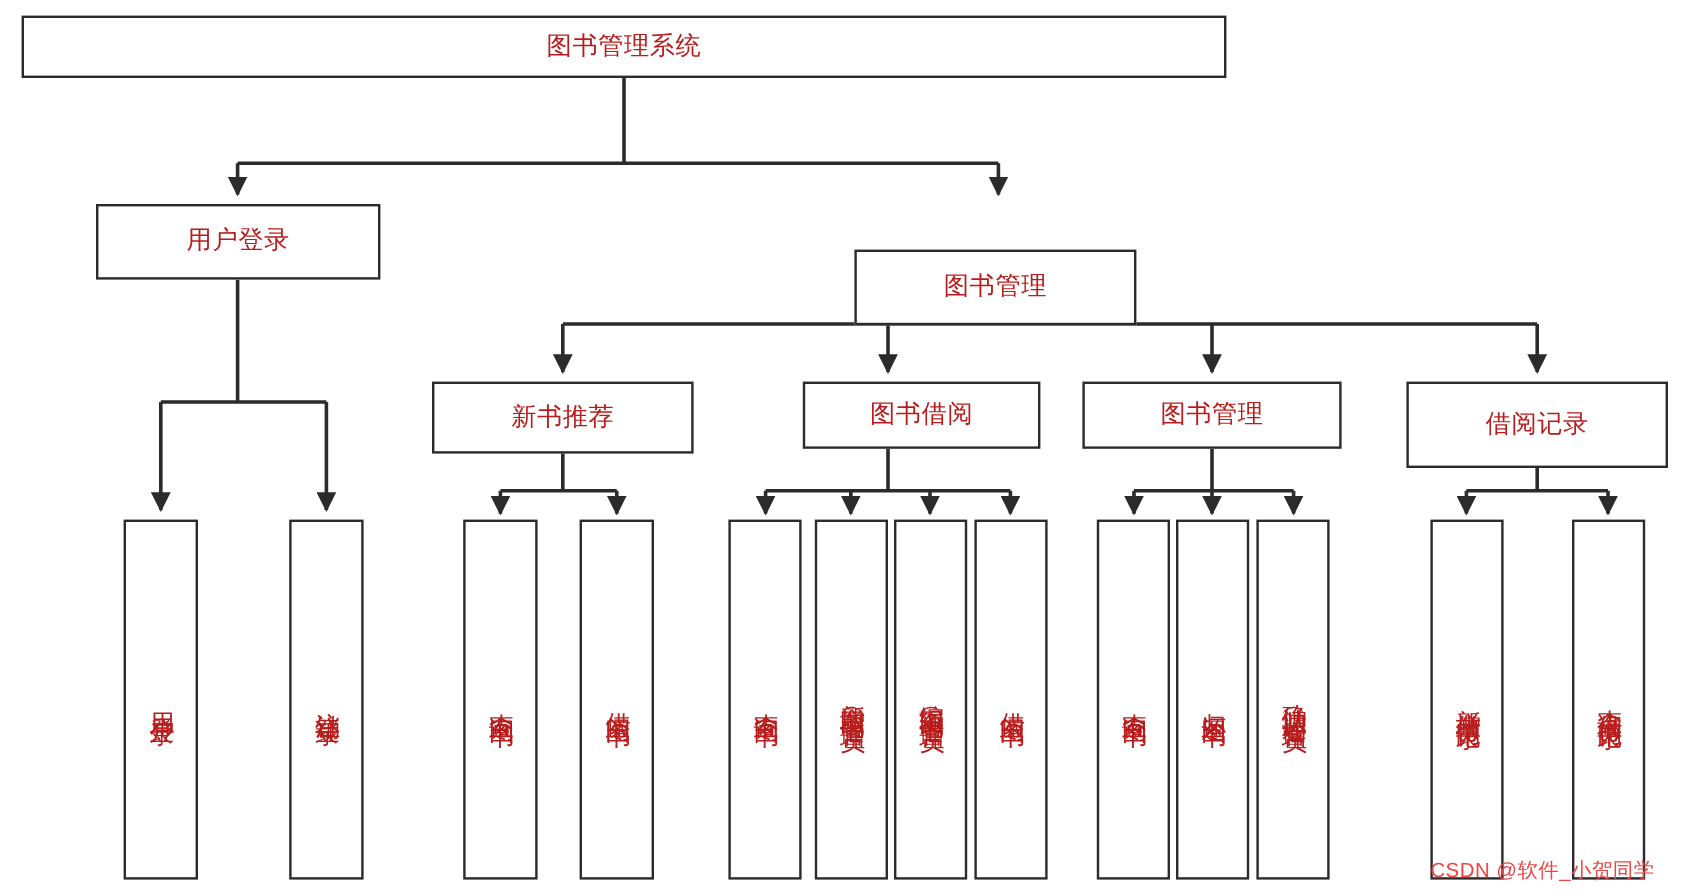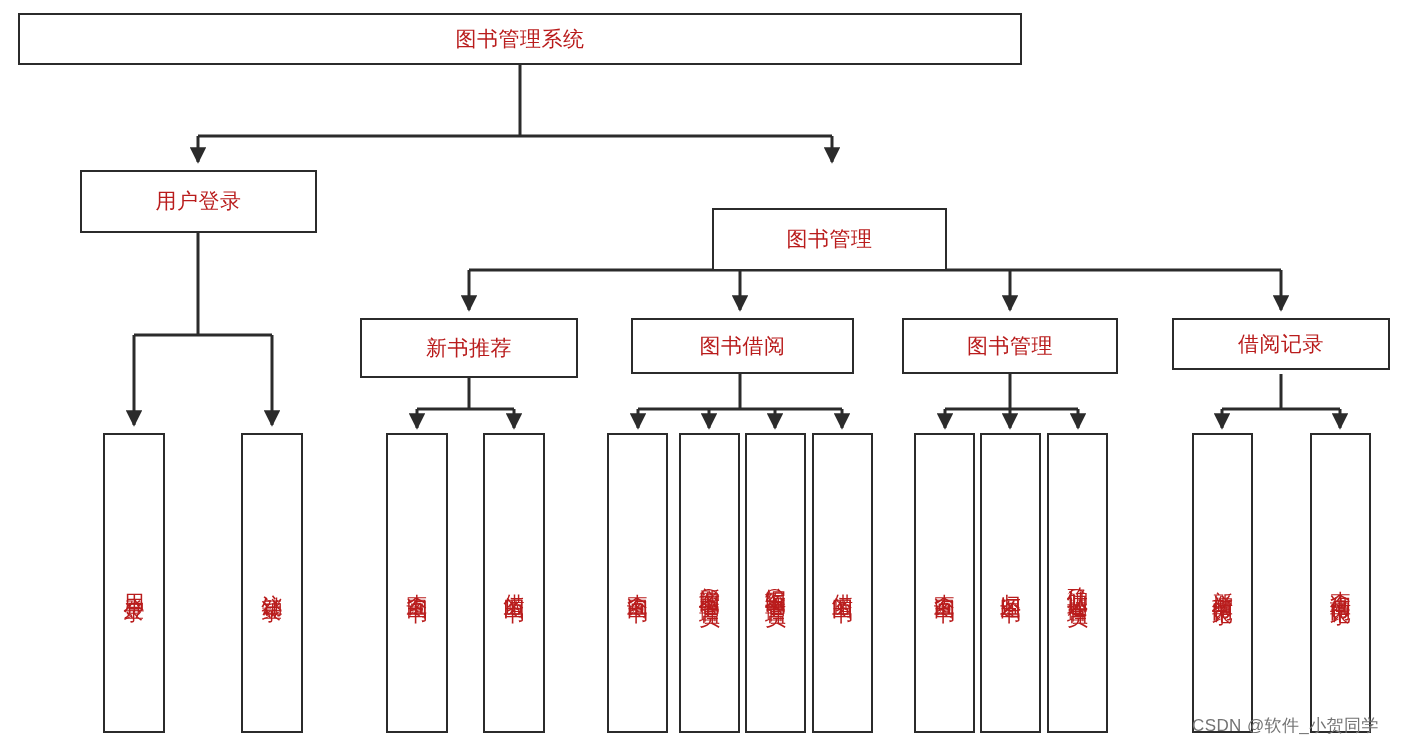--- a/index.html
+++ b/index.html
@@ -47,21 +47,21 @@
   .node-box.leaf-node .node-label {
     writing-mode: vertical-rl;
     text-orientation: upright;
     white-space: nowrap;
     letter-spacing: 3px;
     font-size: 21px;
     max-height: 286px;
   }
   .watermark {
     position: absolute;
-    color: #737373;
+    color: #ef4444;
     font-size: 17px;
     white-space: nowrap;
     letter-spacing: 0.4px;
     user-select: none;
   }
 </style>
 </head>
 <body>
 
 <div id="diagram-root">
@@ -126,27 +126,27 @@
   <div class="node-box" style="left:80px; top:170px; width:237px; height:63px;">
     <span class="node-label">用户登录</span>
   </div>
   <div class="node-box" style="left:712px; top:172px; width:235px; height:63px;margin-top:36px;">
     <span class="node-label">图书管理</span>
   </div>
 
   <div class="node-box" style="left:360px; top:318px; width:218px; height:60px;">
     <span class="node-label">新书推荐</span>
   </div>
-  <div class="node-box" style="left:631px; top:318px; width:223px; height:56px;">
+  <div class="node-box" style="left:669px; top:318px; width:198px; height:56px;">
     <span class="node-label">图书借阅</span>
   </div>
   <div class="node-box" style="left:902px; top:318px; width:216px; height:56px;">
     <span class="node-label">图书管理</span>
   </div>
-  <div class="node-box" style="left:1172px; top:318px; width:218px; height:52px;">
+  <div class="node-box" style="left:1172px; top:318px; width:218px; height:72px;">
     <span class="node-label">借阅记录</span>
   </div>
 
   <div class="node-box leaf-node" style="left:103px; top:433px; width:62px; height:300px;">
     <span class="node-label">用户登录</span>
   </div>
   <div class="node-box leaf-node" style="left:241px; top:433px; width:62px; height:300px;">
     <span class="node-label">注销登录</span>
   </div>
 

